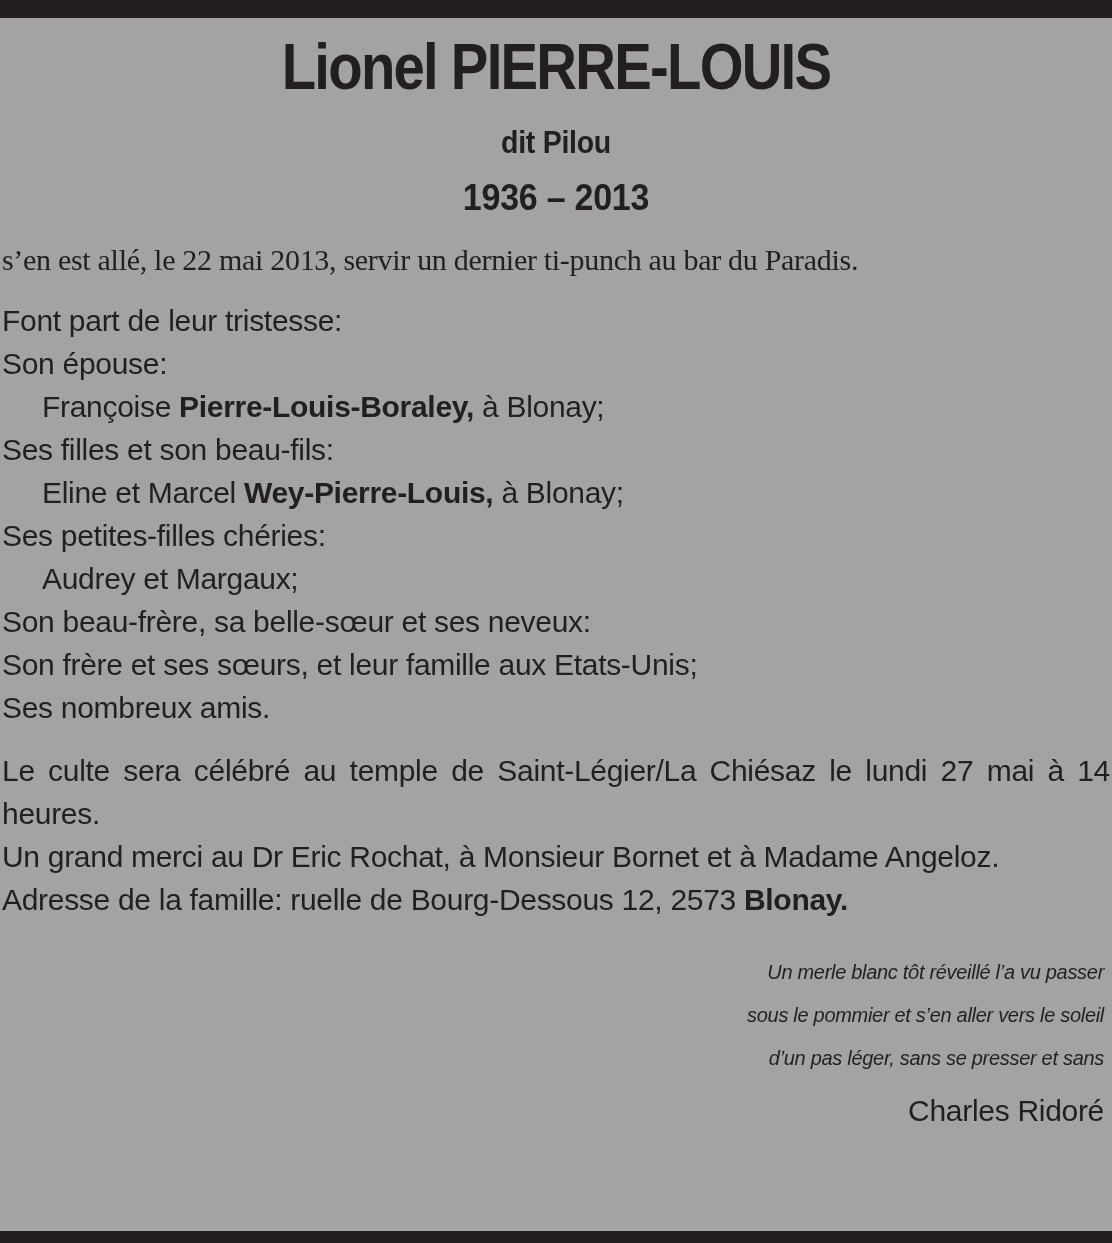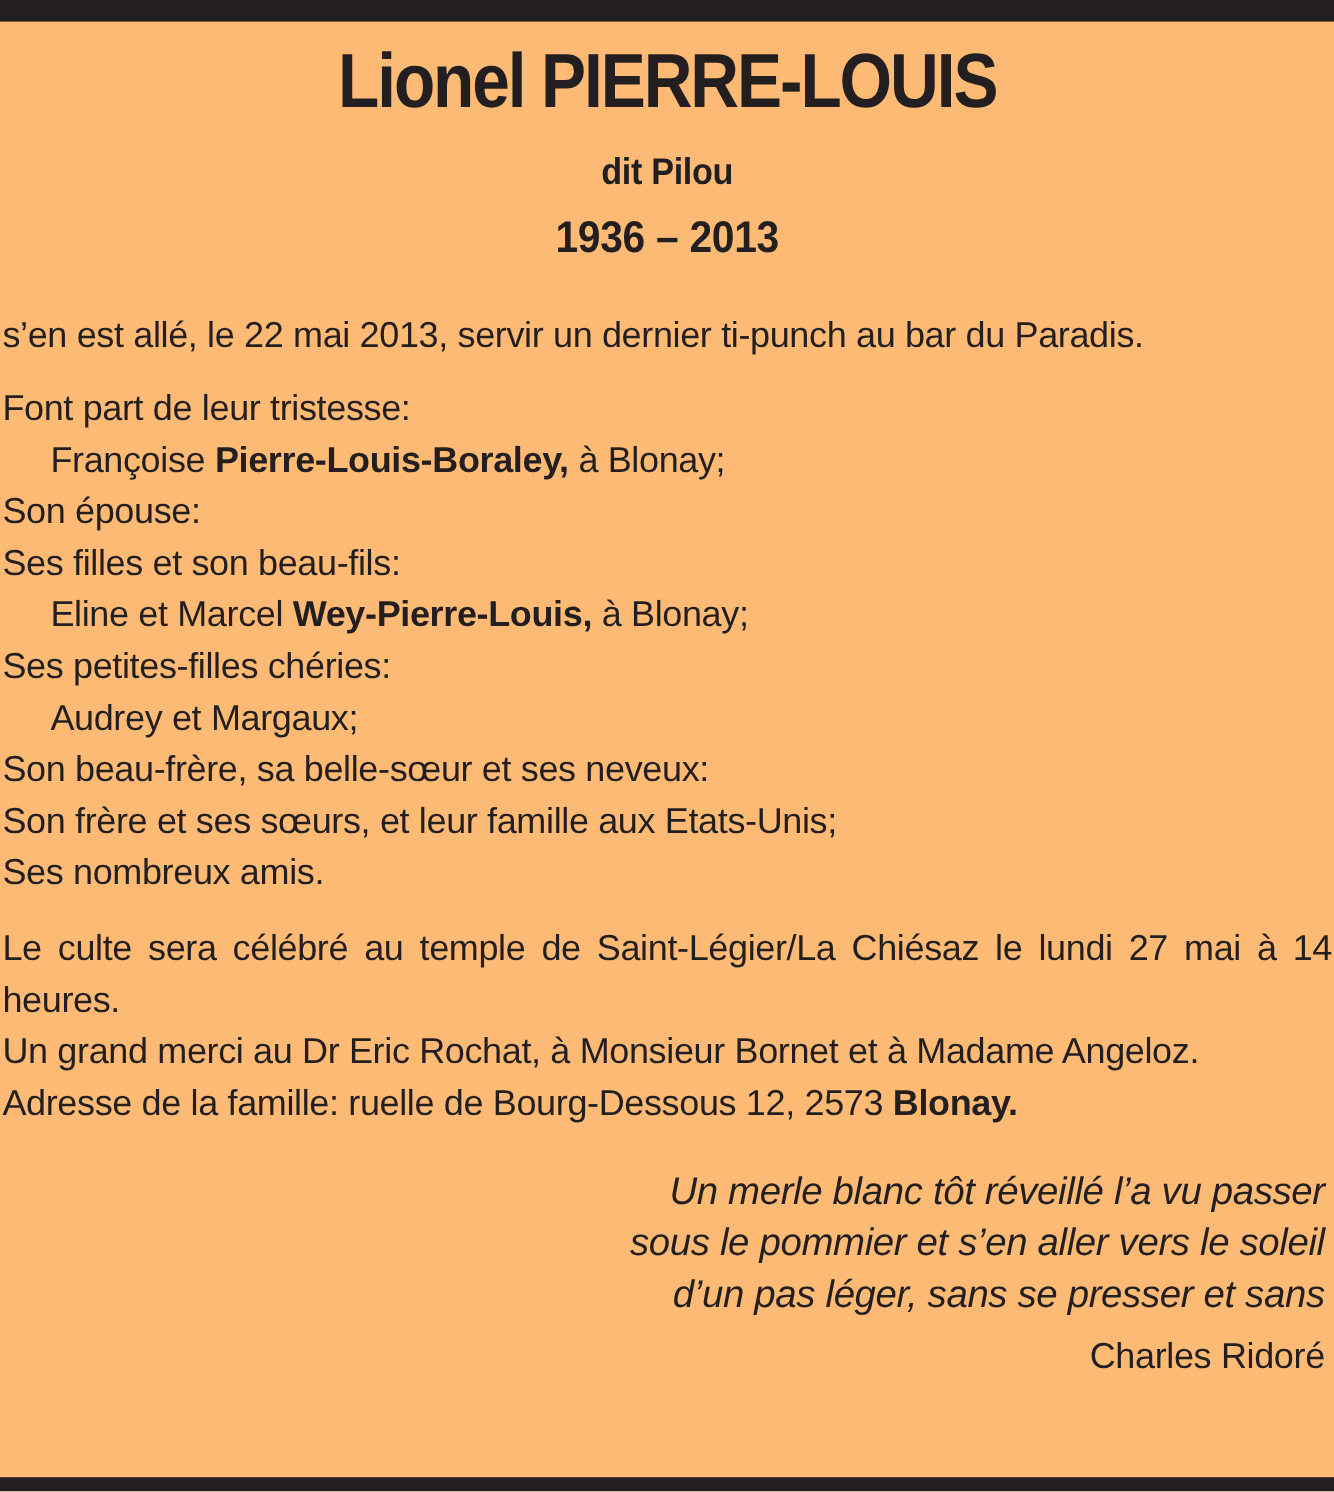--- a/index.html
+++ b/index.html
@@ -5,21 +5,21 @@
   html, body {
     margin: 0;
     padding: 0;
     background: #e8e8e8;
   }
   .page {
     position: relative;
     width: 1112px;
     height: 1243px;
     margin: 0 auto;
-    background: #fdba74;
+    background: #a3a3a3;
     color: #231f20;
     font-family: "Liberation Sans", sans-serif;
     overflow: hidden;
     letter-spacing: -0.3px;
   }
   .bar {
     position: absolute;
     left: 0;
     width: 100%;
     background: #231f20;
@@ -48,38 +48,38 @@
   .years {
     margin-top: 16px;
     font-size: 37px;
     font-weight: 700;
     transform: scaleX(0.92);
     transform-origin: 50% 50%;
   }
 
   .bodytext { font-size: 30px; line-height: 43px; }
 
-  .intro  { margin: 39px 2px 0 2px; }
+  .intro  { margin: 19px 2px 0 2px; font-family: Liberation Serif, serif; }
   .family { margin: 18px 2px 0 2px; }
   .family .line.indent { padding-left: 40px; }
   .family .line b, .address b { font-weight: 700; }
 
   .ceremony {
     margin: 20px 2px 0 2px;
     text-align: justify;
     text-align-last: left;
   }
   .thanks  { margin: 0 2px; }
   .address { margin: 0 2px; }
 
   .quote {
     margin: 30px 8px 0 0;
     text-align: right;
     font-style: italic;
-    font-size: 32px;
+    font-size: 20px;
     line-height: 43px;
   }
   .attribution {
     margin: 14px 8px 0 0;
     text-align: right;
     font-size: 30px;
   }
   p { margin: 0; }
 </style>
 </head>
@@ -92,22 +92,22 @@
   <header>
     <h1 class="deceased-name">Lionel PIERRE-LOUIS</h1>
     <div class="nickname">dit Pilou</div>
     <div class="years">1936 – 2013</div>
   </header>
 
   <p class="intro bodytext">s’en est allé, le 22 mai 2013, servir un dernier ti-punch au bar du Paradis.</p>
 
   <div class="family bodytext" id="family-lines">
       <div class="line"><span>Font part de leur tristesse:</span></div>
+      <div class="line"><span>Son épouse:</span></div>
       <div class="line indent"><span>Françoise </span><b>Pierre-Louis-Boraley,</b><span> à Blonay;</span></div>
-      <div class="line"><span>Son épouse:</span></div>
       <div class="line"><span>Ses filles et son beau-fils:</span></div>
       <div class="line indent"><span>Eline et Marcel </span><b>Wey-Pierre-Louis,</b><span> à Blonay;</span></div>
       <div class="line"><span>Ses petites-filles chéries:</span></div>
       <div class="line indent"><span>Audrey et Margaux;</span></div>
       <div class="line"><span>Son beau-frère, sa belle-sœur et ses neveux:</span></div>
       <div class="line"><span>Son frère et ses sœurs, et leur famille aux Etats-Unis;</span></div>
       <div class="line"><span>Ses nombreux amis.</span></div>
     </div>
 
   <p class="ceremony bodytext">Le culte sera célébré au temple de Saint-Légier/La Chiésaz le lundi 27 mai à 14 heures.</p>

